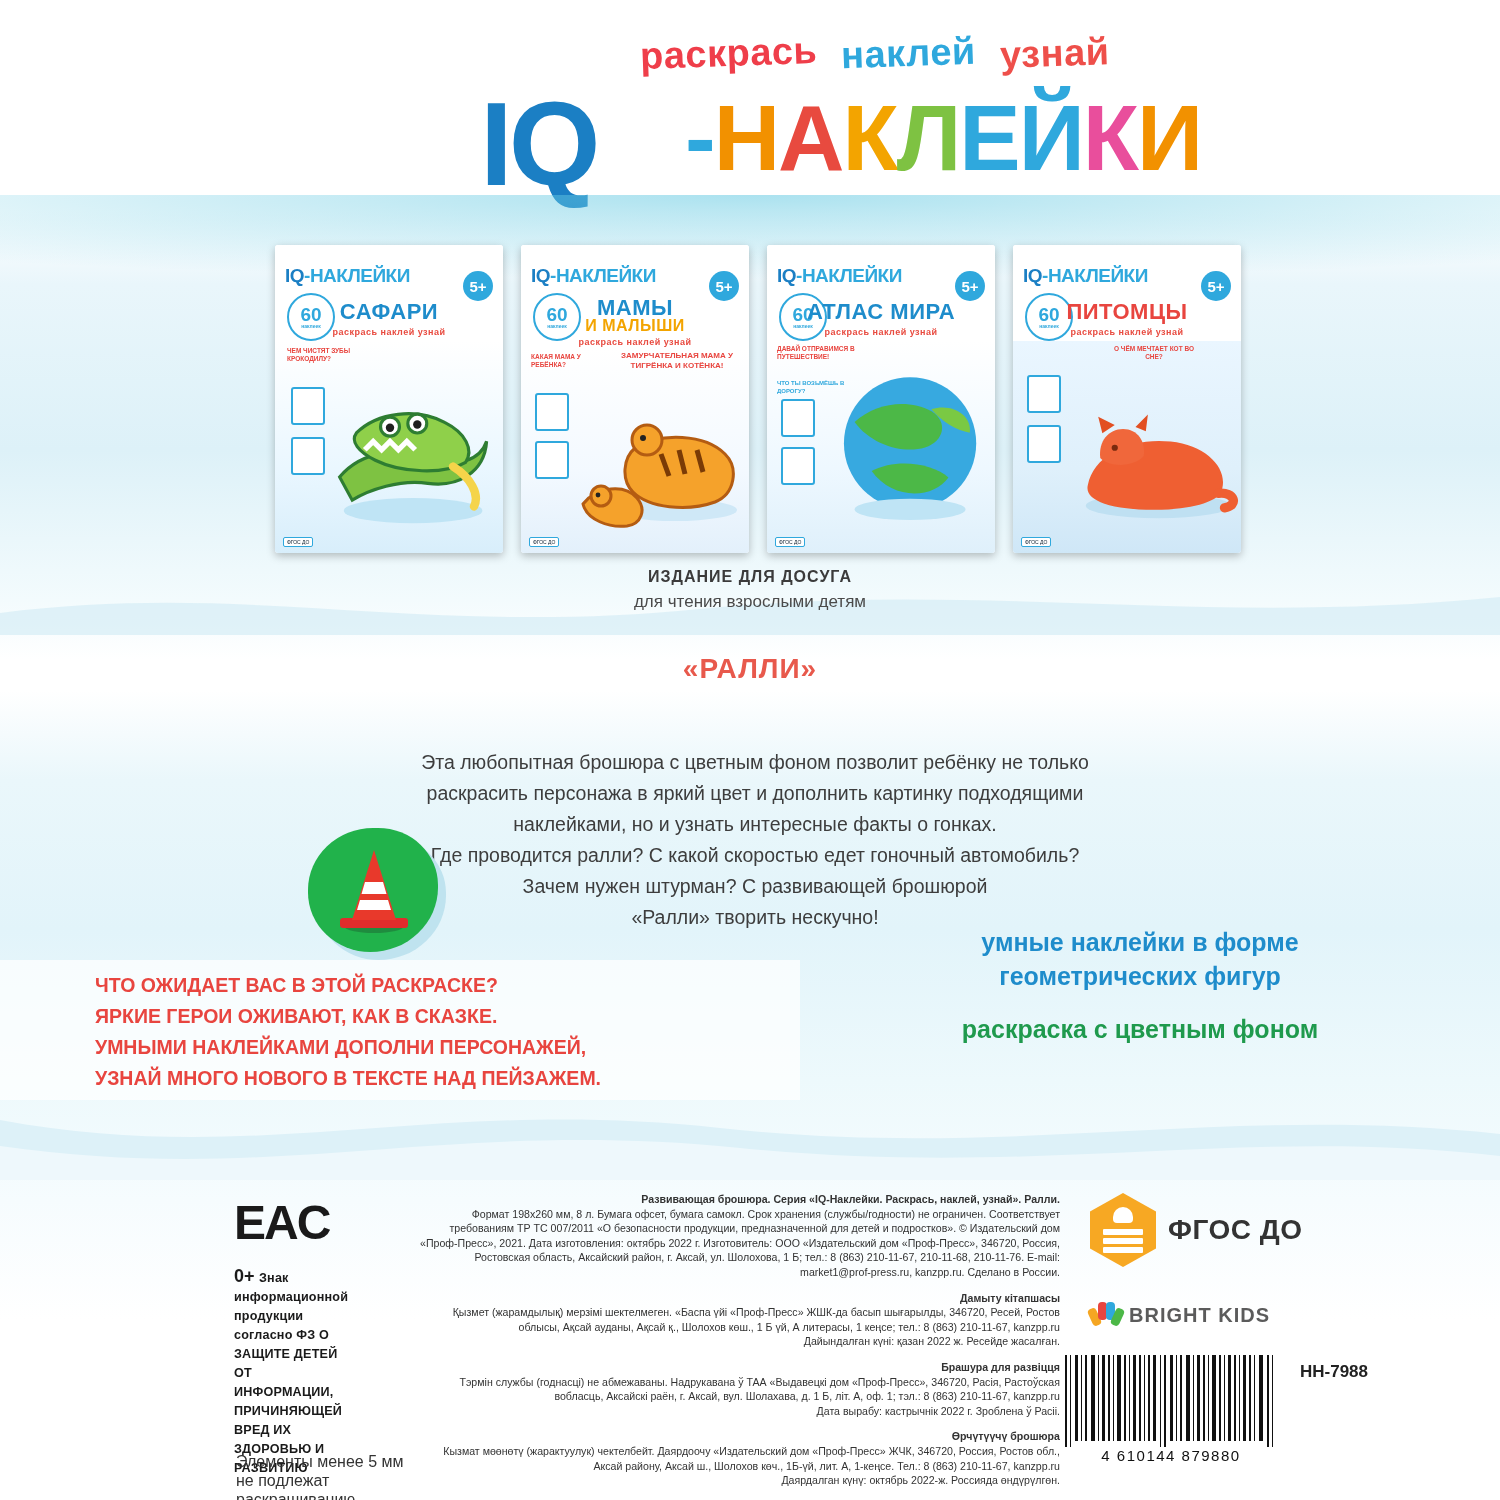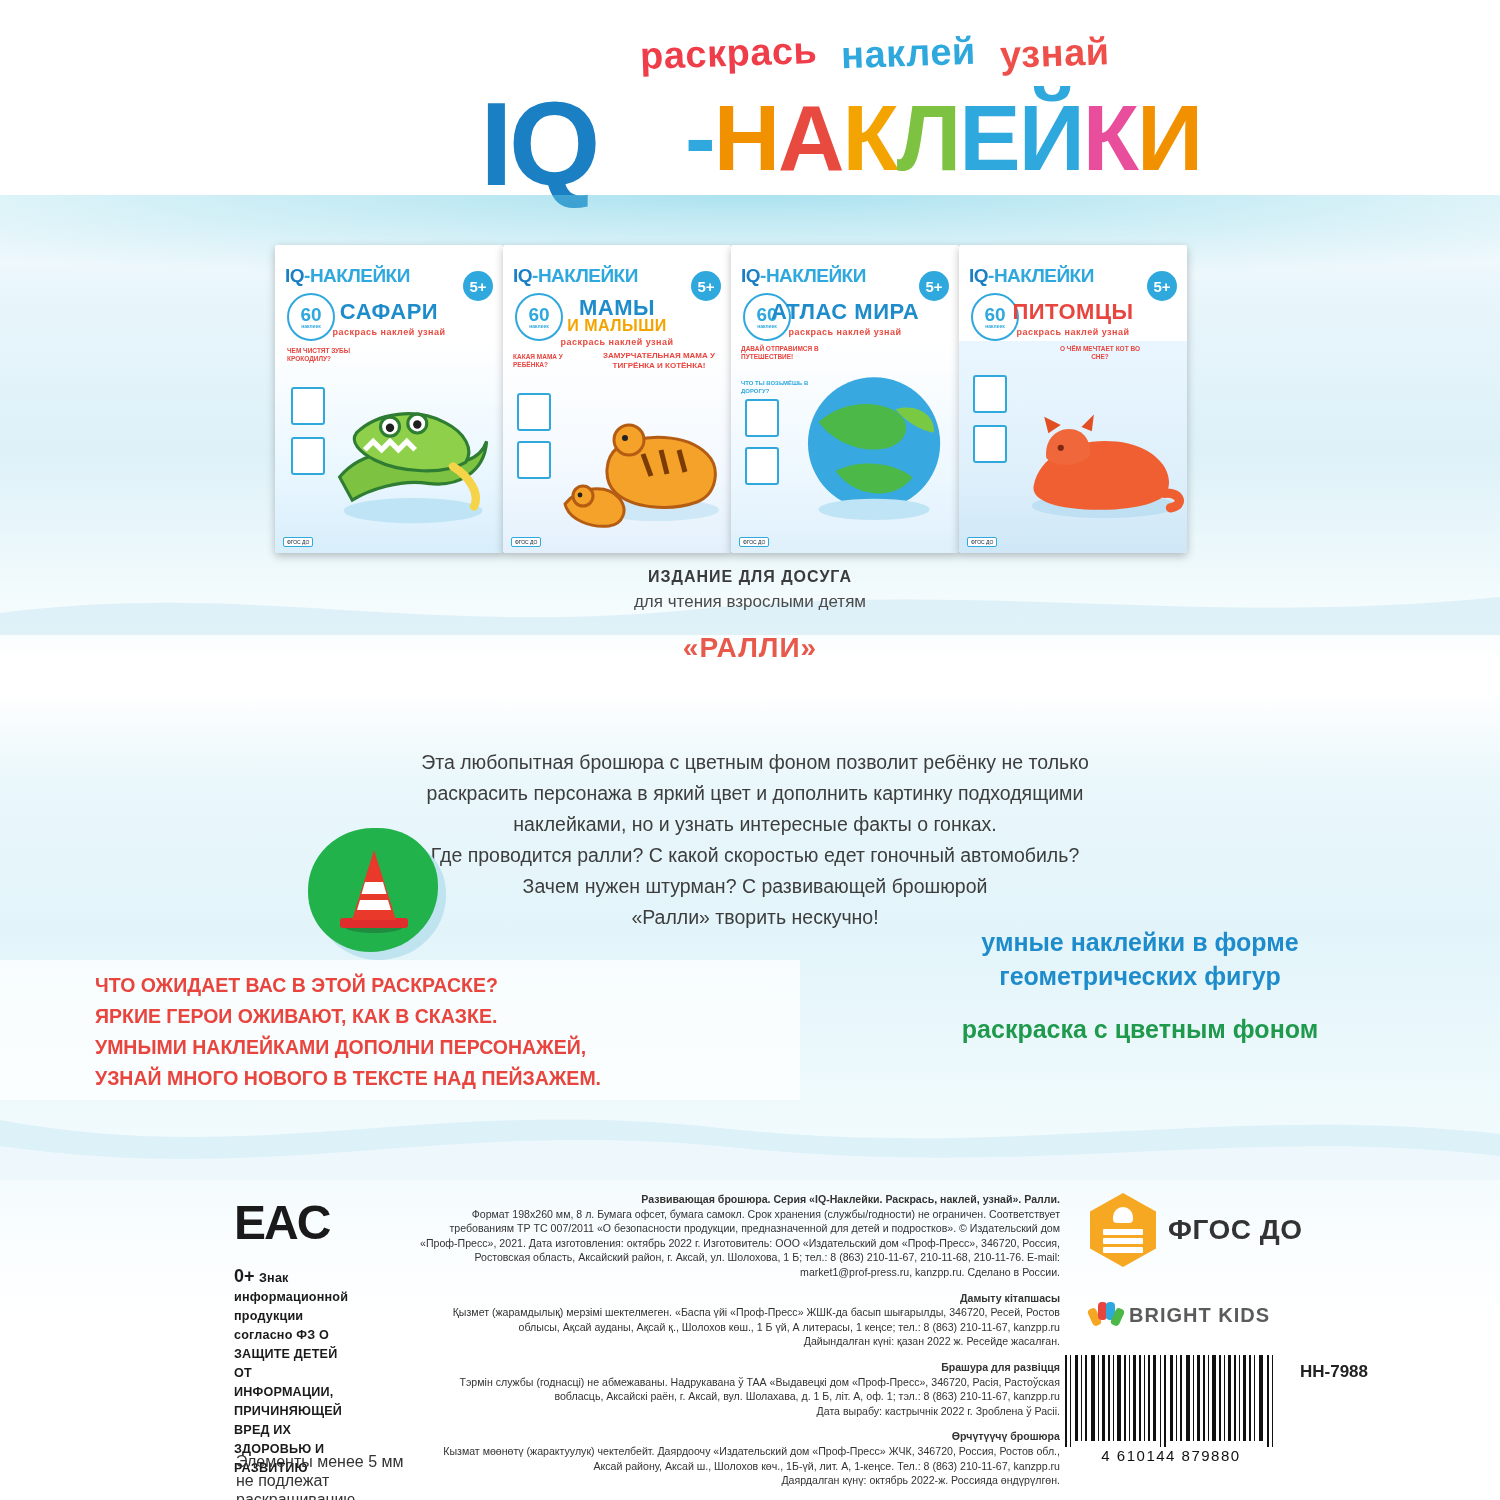--- a/index.html
+++ b/index.html
@@ -31,41 +31,41 @@
   .hw.uznay{color:#ee4f4a;}
   .logo{position:absolute;left:480px;top:58px;width:640px;height:130px;}
   .logo-iq{position:absolute;left:0;top:8px;font-size:118px;font-weight:800;color:#1b7fc4;letter-spacing:-4px;}
   .logo-word{position:absolute;left:205px;top:18px;font-size:92px;font-weight:800;letter-spacing:-2px;white-space:nowrap;}
   .logo-word span{display:inline-block;}
   .c1{color:#f29100;}.c2{color:#e84a3f;}.c3{color:#f3a400;}.c4{color:#7ec242;}
   .c5{color:#2fa8dd;}.c6{color:#2fa8dd;}.c7{color:#e94e9c;}.c8{color:#f29100;}
   .c9{color:#2fa8dd;}
 
   
-  .covers{position:absolute;left:275px;top:245px;width:1019px;height:310px;display:flex;}
+  .covers{position:absolute;left:275px;top:245px;width:1019px;height:310px;display:flex;gap:18px;}
   .cover{width:228px;height:308px;border-radius:3px;box-shadow:0 3px 9px rgba(0,0,0,.25);position:relative;overflow:hidden;background:#fff;}
   .cov-top{position:absolute;left:0;top:0;width:100%;height:78px;background:#fff;}
   .cov-brand{position:absolute;left:10px;top:20px;font-size:19px;font-weight:800;color:#1b7fc4;letter-spacing:-.5px;}.cov-brand .n4{color:#2fa8dd;}
   .cov-age{position:absolute;right:10px;top:26px;width:30px;height:30px;border-radius:50%;background:#2fa8dd;color:#fff;font-size:15px;font-weight:700;display:flex;align-items:center;justify-content:center;}
   .cov-60{position:absolute;left:12px;top:48px;width:44px;height:44px;border-radius:50%;background:#fff;border:2px solid #2fa8dd;color:#2fa8dd;font-size:19px;font-weight:800;display:flex;flex-direction:column;align-items:center;justify-content:center;line-height:1;}
   .cov-60 small{font-size:5px;font-weight:600;}
   .cov-title{position:absolute;left:0;top:54px;width:100%;text-align:center;font-size:22px;font-weight:800;letter-spacing:.5px;}
   .cov-sub{position:absolute;left:0;top:82px;width:100%;text-align:center;font-size:9px;font-weight:700;color:#e84a3f;letter-spacing:.5px;}
   .cov-img{position:absolute;left:0;top:96px;width:100%;height:212px;}
   .cov-fgos{position:absolute;left:8px;bottom:6px;font-size:5px;color:#123;background:#fff;border:1px solid #2fa8dd;border-radius:2px;padding:1px 3px;}
 
   
   .art-bg{position:absolute;inset:0;}
   .tile{position:absolute;width:30px;height:34px;background:#fff;border:2px solid #2fa8dd;border-radius:3px;}
 
   
   .mid{position:absolute;left:0;top:568px;width:1500px;text-align:center;}
   .mid .l1{font-size:16px;font-weight:700;color:#3b3b3b;letter-spacing:1px;}
   .mid .l2{font-size:17px;color:#4a4a4a;margin-top:6px;}
-  .mid .title{margin-top:20px;font-size:28px;font-weight:700;color:#e8594c;letter-spacing:1px;}
+  .mid .title{margin-top:41px;font-size:28px;font-weight:700;color:#e8594c;letter-spacing:1px;}
   .desc{position:absolute;left:370px;top:700px;width:770px;text-align:center;font-size:19.5px;line-height:31px;color:#3d3d3d;margin-top:47px;}
 
   
   .cone{position:absolute;left:308px;top:828px;width:140px;height:132px;}
   .cone-shadow{position:absolute;left:8px;top:8px;width:130px;height:124px;background:#bfe3ef;border-radius:50% 46% 52% 48%;}
   .cone-disc{position:absolute;left:0;top:0;width:130px;height:124px;background:#21b24b;border-radius:50% 46% 52% 48%;}
 
   
   .redbox{position:absolute;left:0;top:960px;width:800px;height:140px;background:rgba(255,255,255,.72);}
   .redtext{position:absolute;left:95px;top:970px;width:700px;font-size:19.5px;line-height:31px;font-weight:700;color:#e8453f;}

